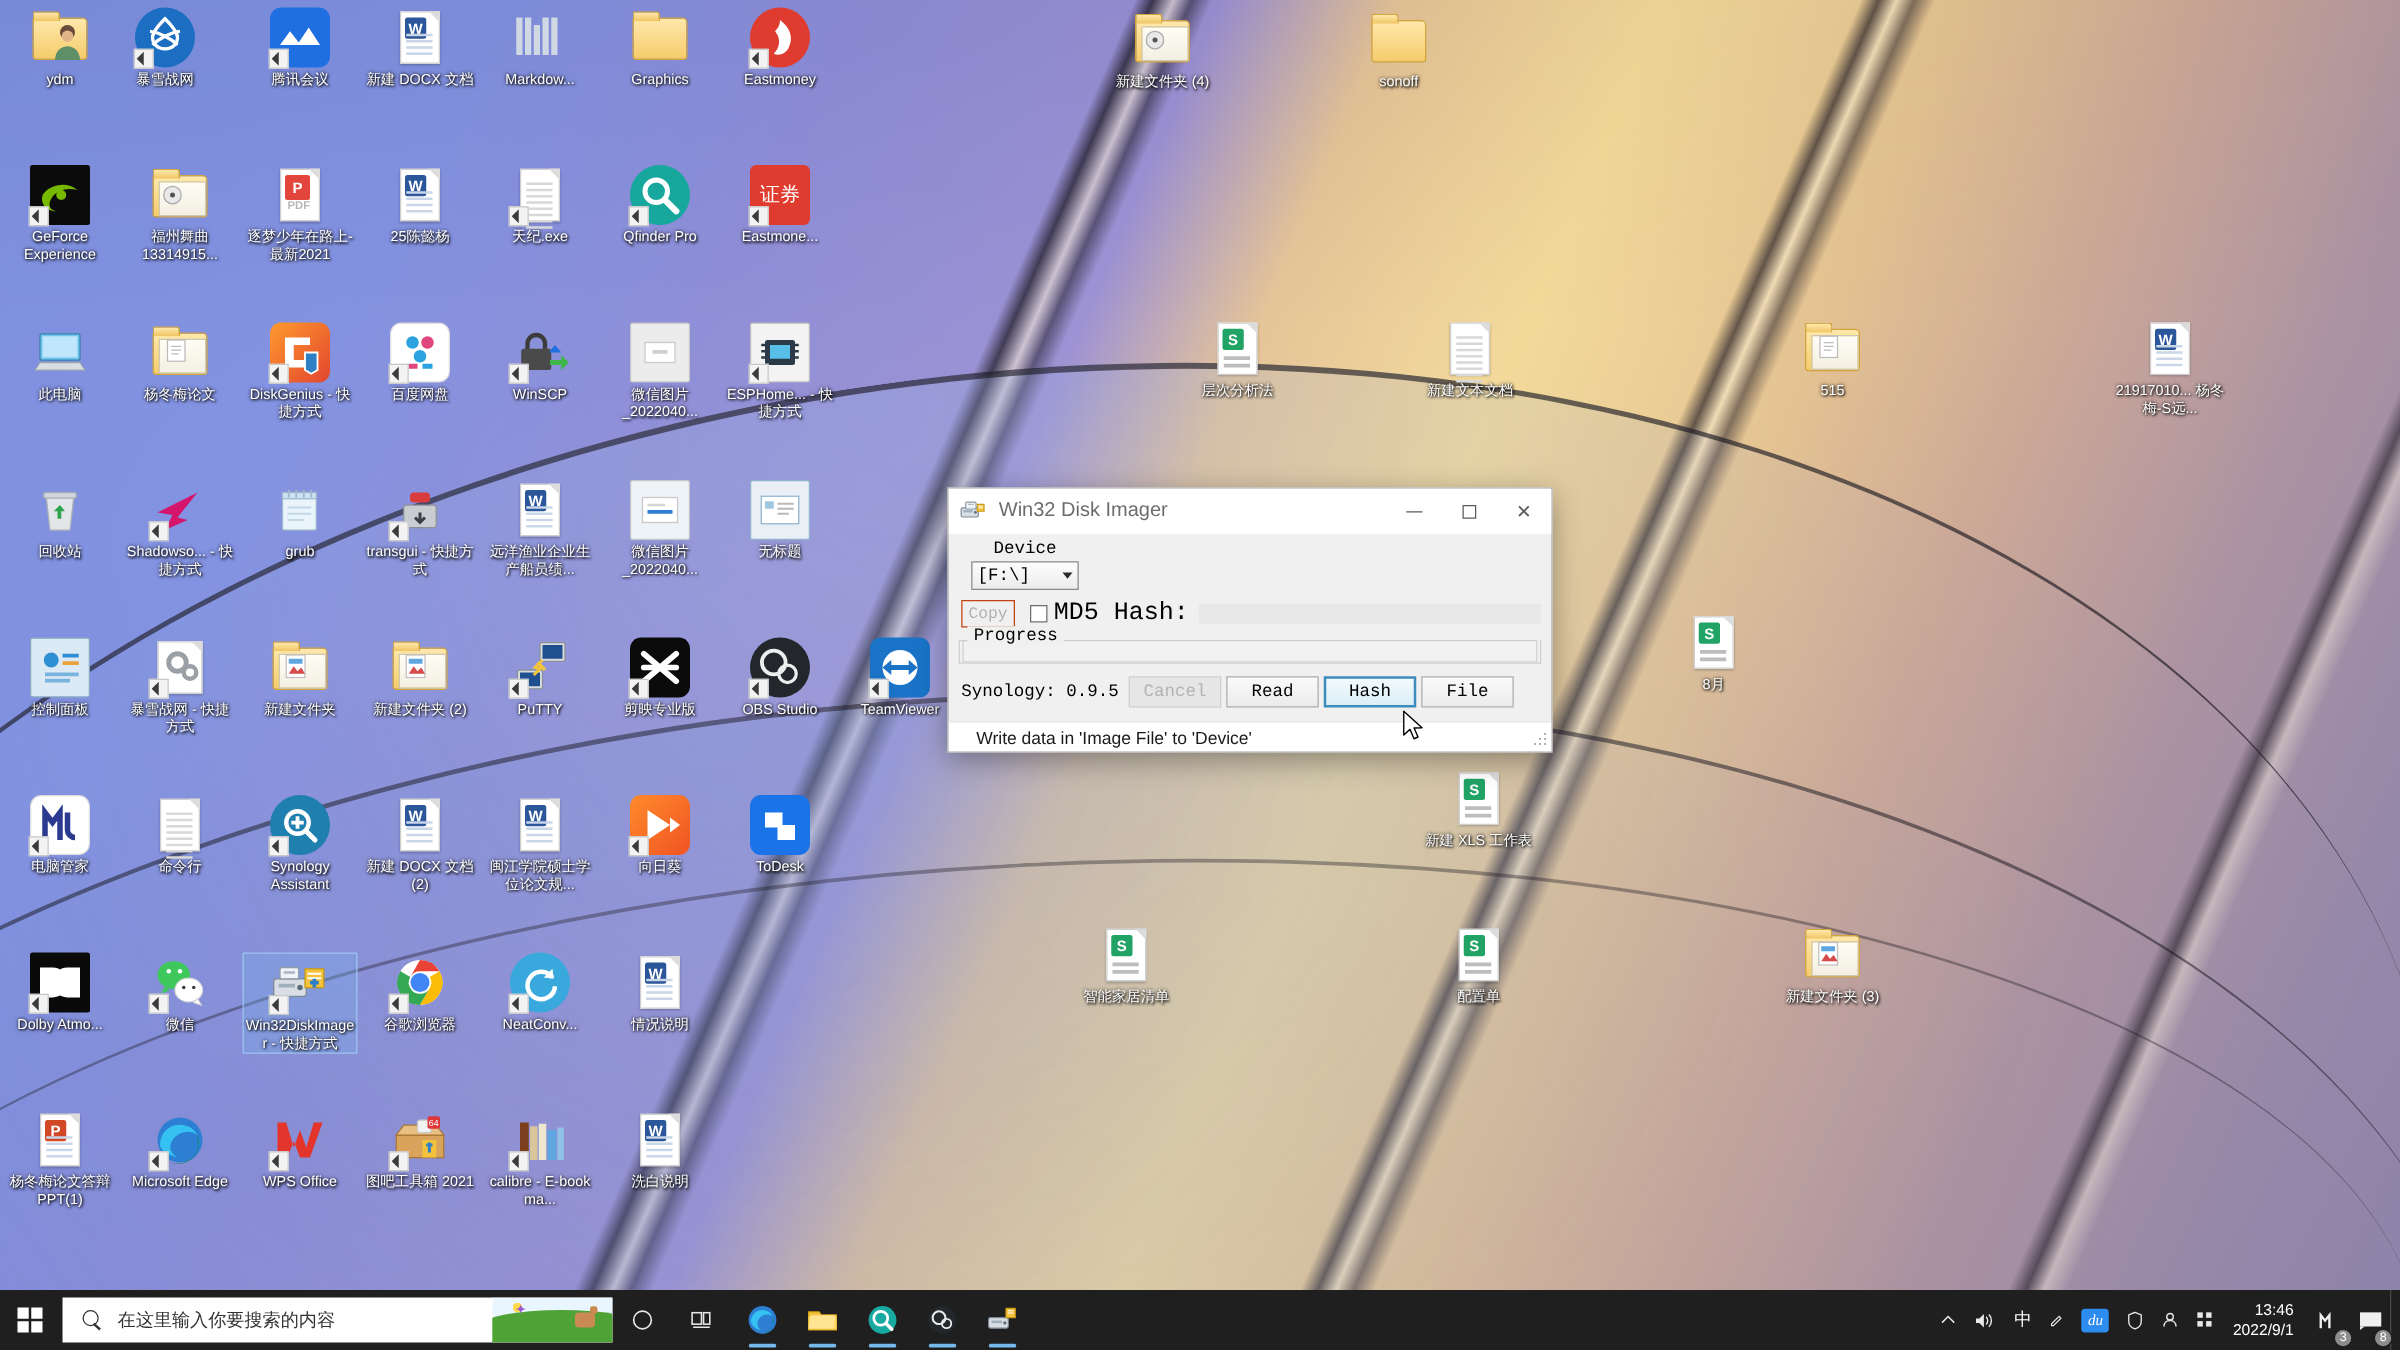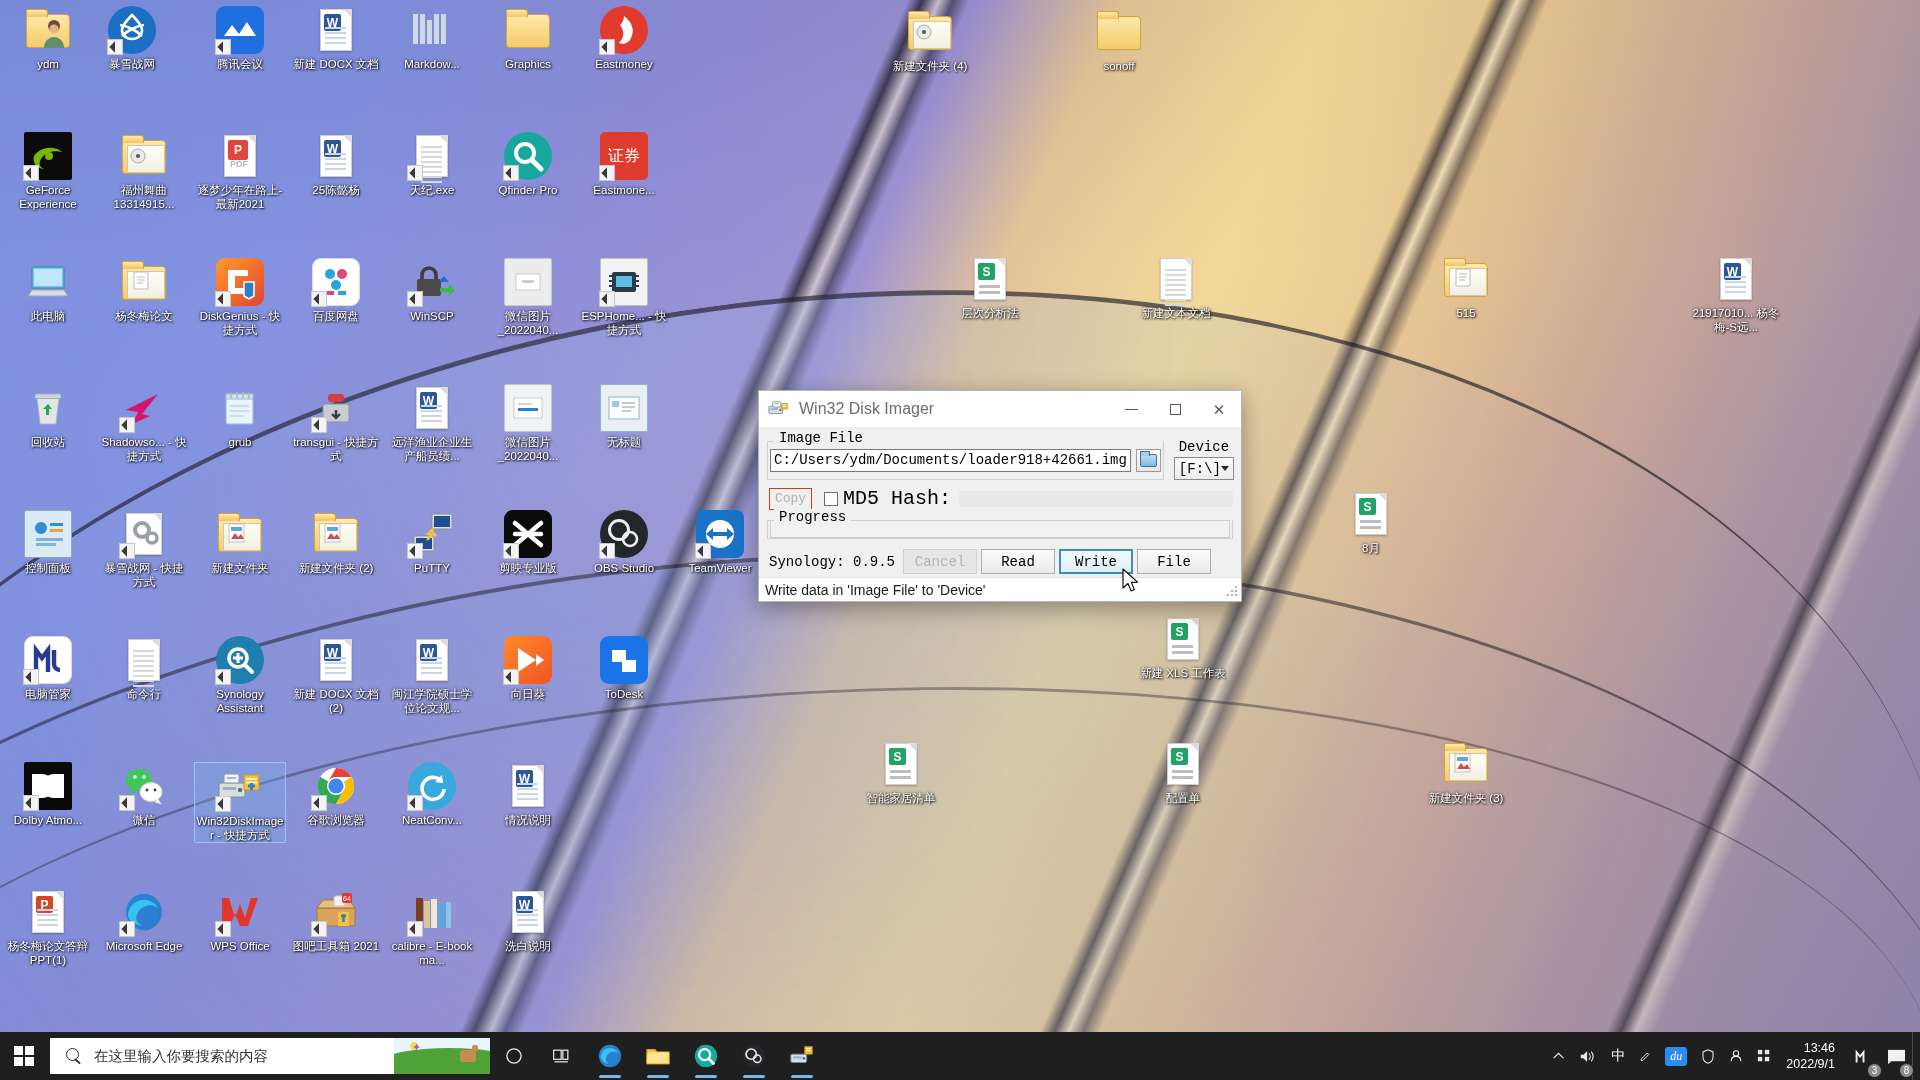--- a/index.html
+++ b/index.html
@@ -299,21 +299,21 @@
     color:#000;
   }
   .act-btn.disabled { color:#b4b4b4; background:#e6e6e6; border-color:#d0d0d0; }
   .act-btn.focused {
     border: 2px solid #3c8dbc;
     background: linear-gradient(180deg,#f2fafd,#dceff8);
   }
   #statusbar {
     position:absolute; left:0; right:0; bottom:0; height:24px;
     background:#ffffff; border-top:1px solid #e2e2e2;
-    display:flex; align-items:center; padding-left:6px;
+    display:flex; align-items:center; padding-left:22px;
     font-family:"Liberation Sans", sans-serif; font-size:14px; color:#1a1a1a;
   }
   #resize-grip {
     position:absolute; right:3px; bottom:3px; width:12px; height:12px;
     background:
       radial-gradient(circle 1px at 2px 9px,#b0b0b0 99%,transparent),
       radial-gradient(circle 1px at 6px 9px,#b0b0b0 99%,transparent),
       radial-gradient(circle 1px at 10px 9px,#b0b0b0 99%,transparent),
       radial-gradient(circle 1px at 6px 5px,#b0b0b0 99%,transparent),
       radial-gradient(circle 1px at 10px 5px,#b0b0b0 99%,transparent),
@@ -1193,29 +1193,20 @@
           </div>
         <div class="win-btn" id="btn-close">
             <div class="wb-x">✕</div>
           </div>
       </div>
     </div>
 
     <div id="dlg-body">
 
       <div class="row" style="align-items:flex-end;">
-        <div class="group" style="flex:1;">
-          <div class="gtitle">Image File</div>
-          <div class="row" id="imgfile-row">
-            <div id="imgfile-input">C:/Users/ydm/Documents/loader918+42661.img</div>
-            <div id="browse-btn">
-              <div class="mini-folder"></div>
-            </div>
-          </div>
-        </div>
         <div id="device-col">
           <div id="device-label">Device</div>
           <div id="device-select">
             <span>[F:\]</span>
             <span class="caret"></span>
           </div>
         </div>
       </div>
 
       <div id="hash-row">
@@ -1227,21 +1218,21 @@
 
       <div class="group">
         <div class="gtitle">Progress</div>
         <div id="progress-bar"></div>
       </div>
 
       <div id="action-row">
         <div id="version-text">Synology: 0.9.5</div>
         <div class="act-btn disabled">Cancel</div>
         <div class="act-btn">Read</div>
-        <div class="act-btn focused">Write</div>
+        <div class="act-btn focused">Hash</div>
         <div class="act-btn">File</div>
       </div>
     </div>
 
     <div id="statusbar">
       <span>Write data in 'Image File' to 'Device'</span>
       <div id="resize-grip"></div>
     </div>
   </div>
 

